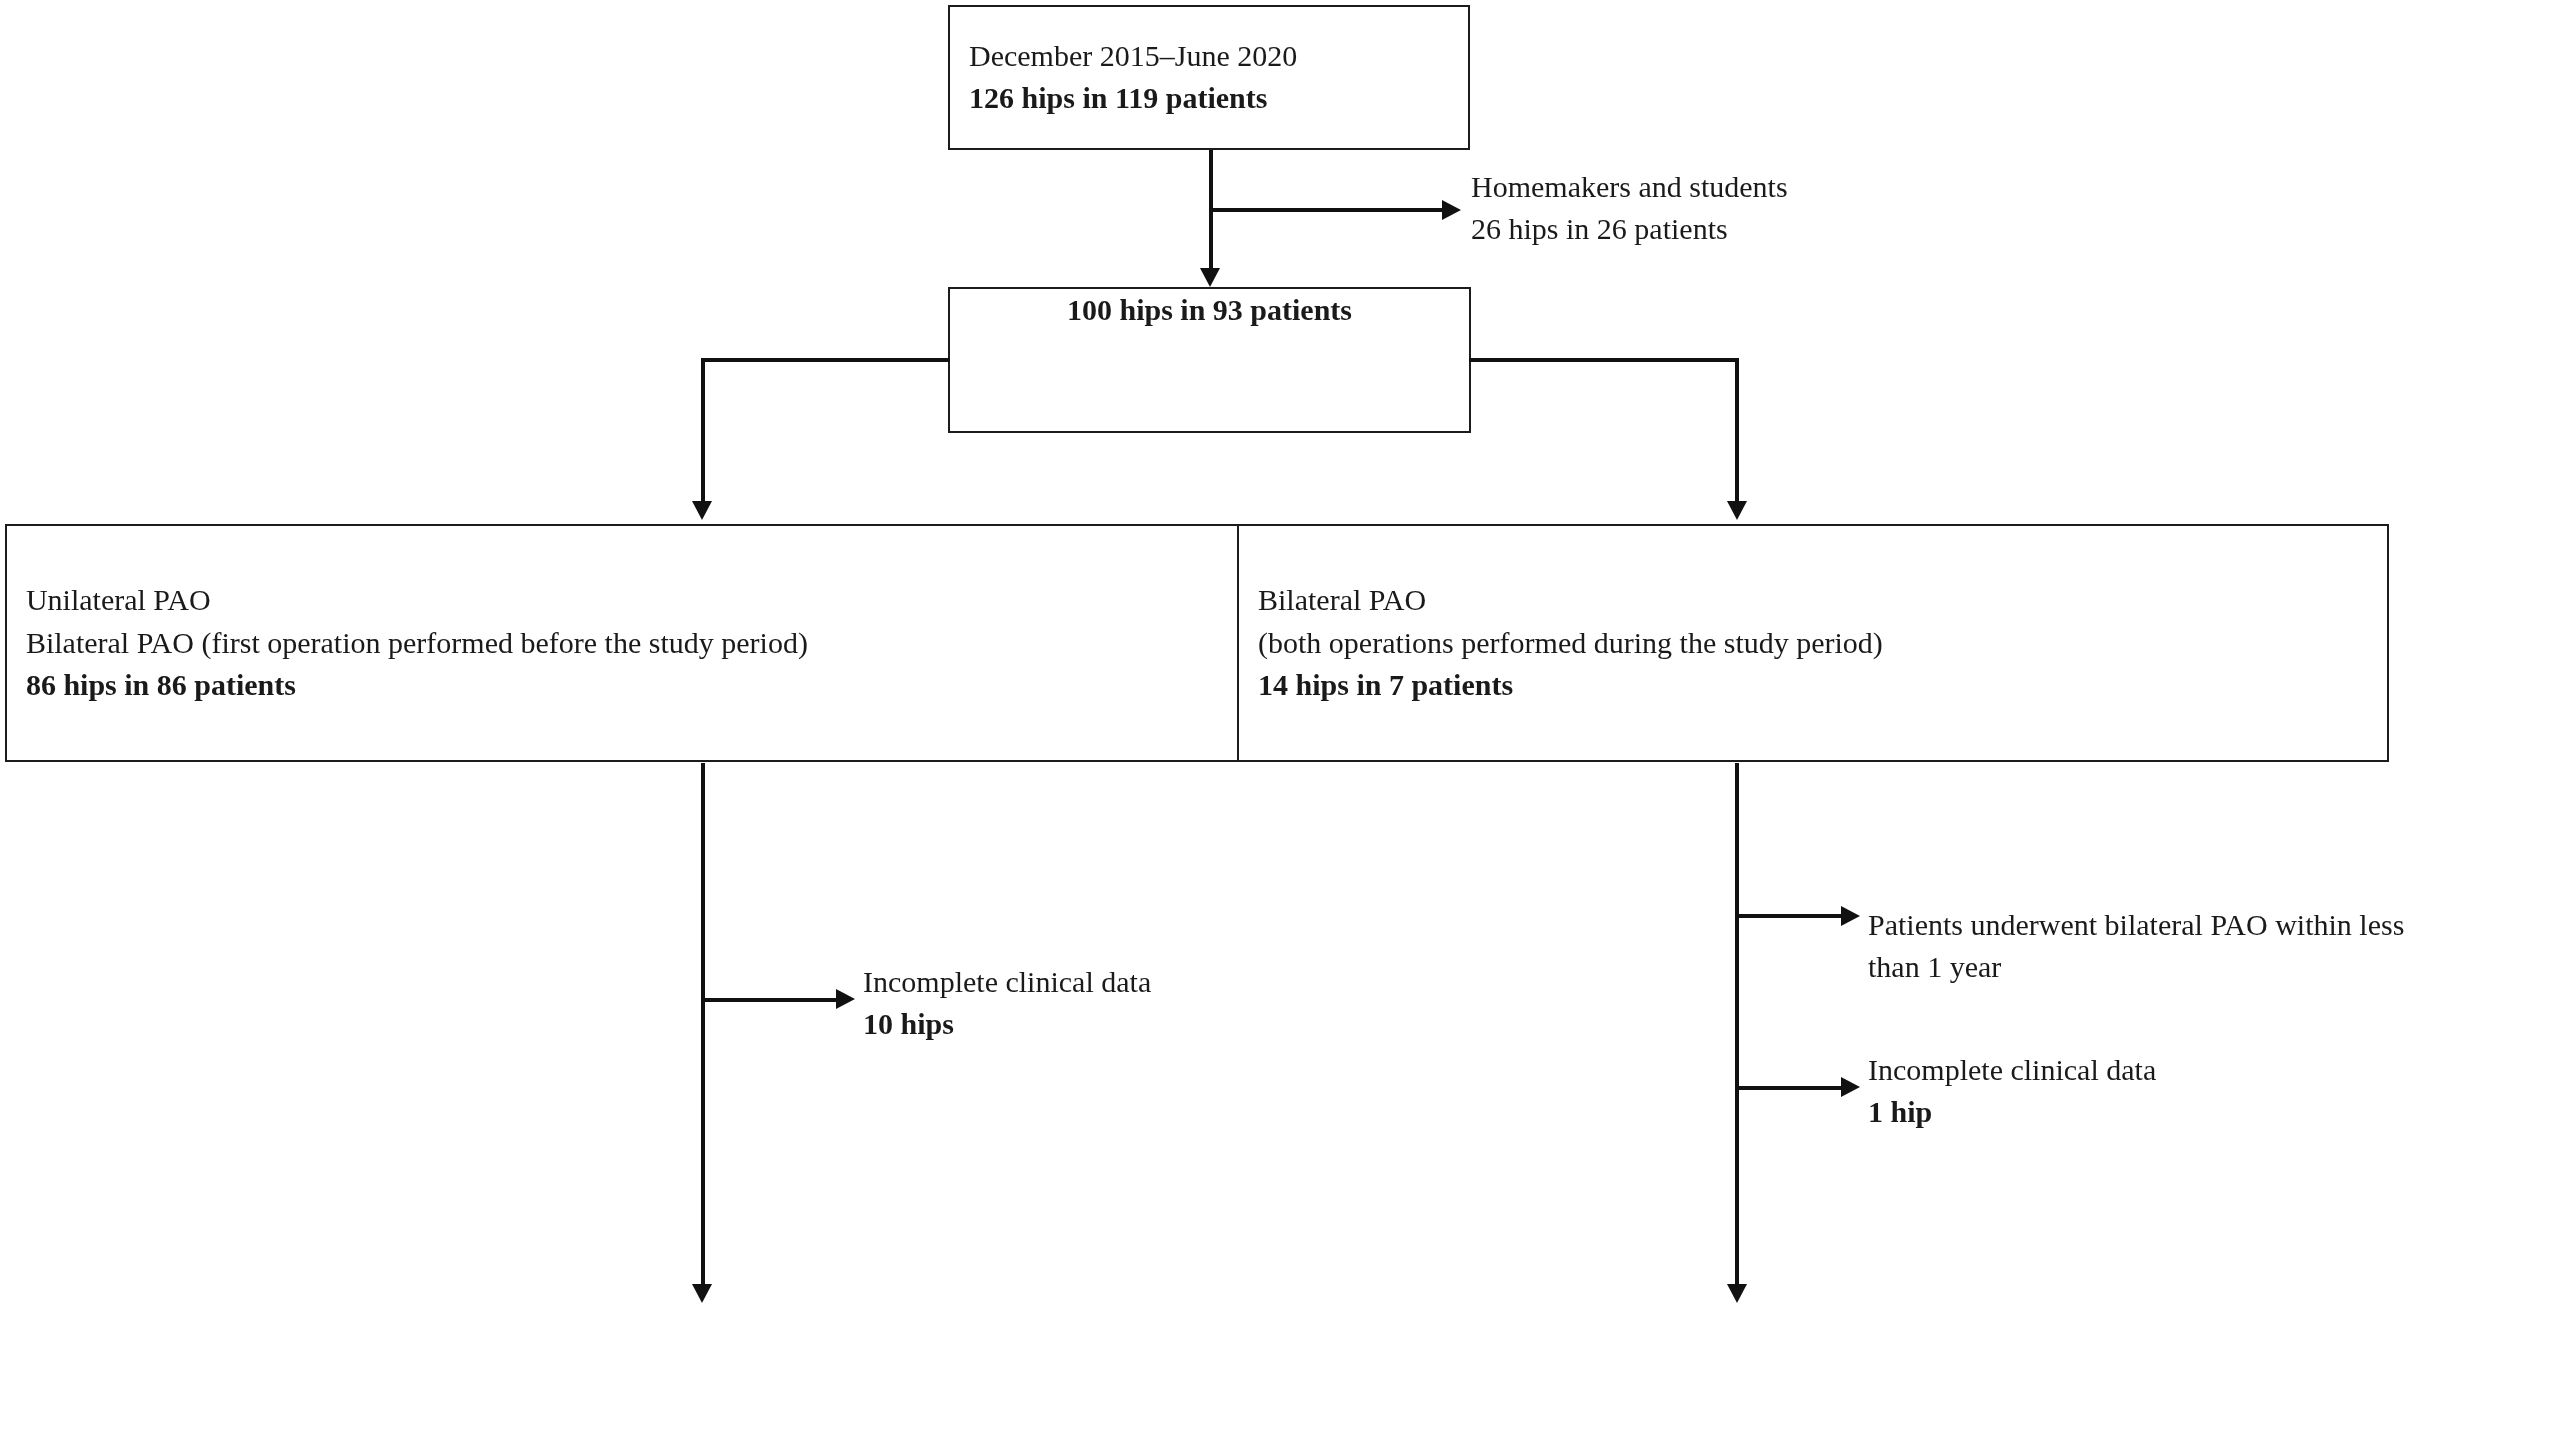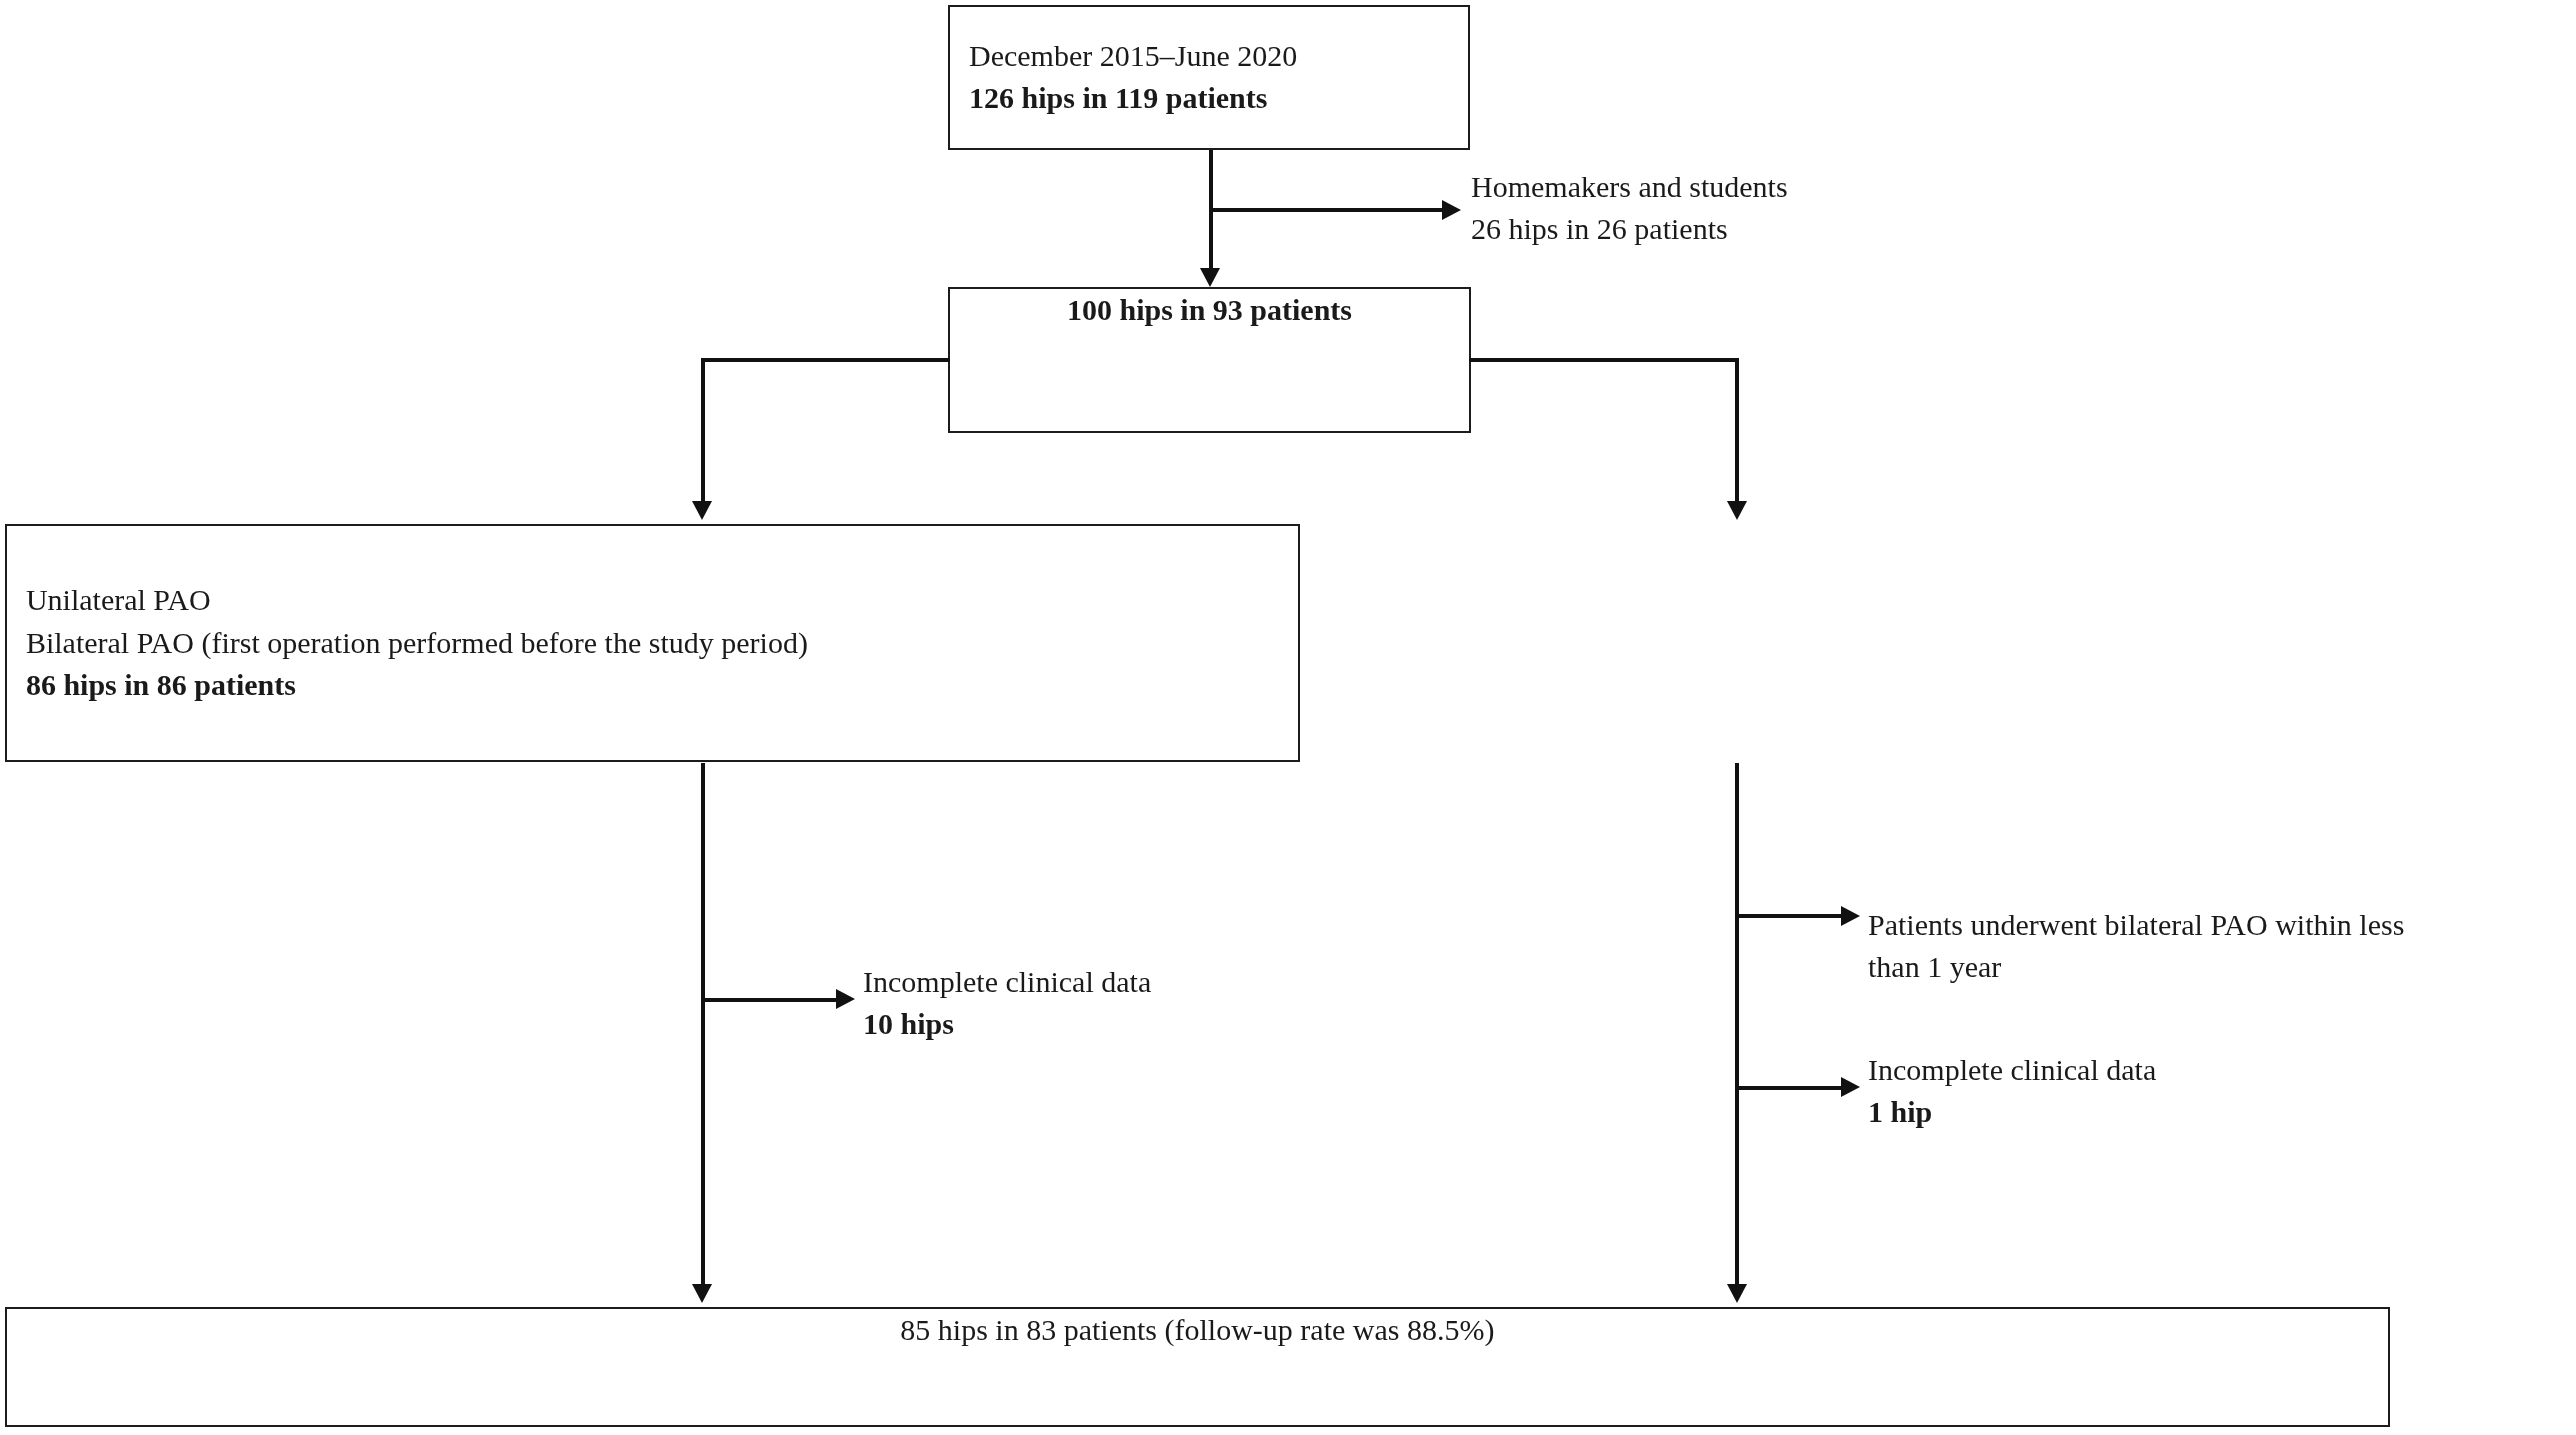--- a/index.html
+++ b/index.html
@@ -97,20 +97,25 @@
   <div class="conn hline" style="left:1469px; top:358px; width:270px;"></div>
   <div class="conn vline" style="left:1735px; top:358px; height:146px;"></div>
   <div class="arrow-down" style="left:1727px; top:501px;"></div>
 
   <div class="box box-lines" style="left:4.9px; top:524px; width:1295px; height:238px;">
     <div class="line">Unilateral PAO</div>
     <div class="line">Bilateral PAO (first operation performed before the study period)</div>
     <div class="line b">86 hips in 86 patients</div>
   </div>
 
+  <div class="box box-lines" style="left:1237px; top:524px; width:1152px; height:238px;">
+    <div class="line">Bilateral PAO</div>
+    <div class="line">(both operations performed during the study period)</div>
+    <div class="line b">14 hips in 7 patients</div>
+  </div>
 
   <div class="conn vline" style="left:701px; top:763px; height:524px;"></div>
   <div class="arrow-down" style="left:692px; top:1284px;"></div>
 
   <div class="conn hline" style="left:701px; top:998px; width:139px;"></div>
   <div class="arrow-right" style="left:836px; top:989px;"></div>
   <div class="ann" style="left:863px; top:961px;">
     <span class="n">Incomplete clinical data</span>
     <span class="b">10 hips</span>
   </div>
@@ -125,20 +130,15 @@
     <span class="n">than 1 year</span>
   </div>
 
   <div class="conn hline" style="left:1735px; top:1086px; width:110px;"></div>
   <div class="arrow-right" style="left:1841px; top:1077px;"></div>
   <div class="ann" style="left:1868px; top:1049px;">
     <span class="n">Incomplete clinical data</span>
     <span class="b">1 hip</span>
   </div>
 
-  <div class="box box-center" style="left:4.9px; top:1307px; width:2385px; height:120px;">
-    <div class="line">
-      <span class="b">85 hips in 83 patients</span><span> (follow-up rate was 88.5%)</span>
-    </div>
-  </div>
 
 </div>
 
 
 </body></html>

